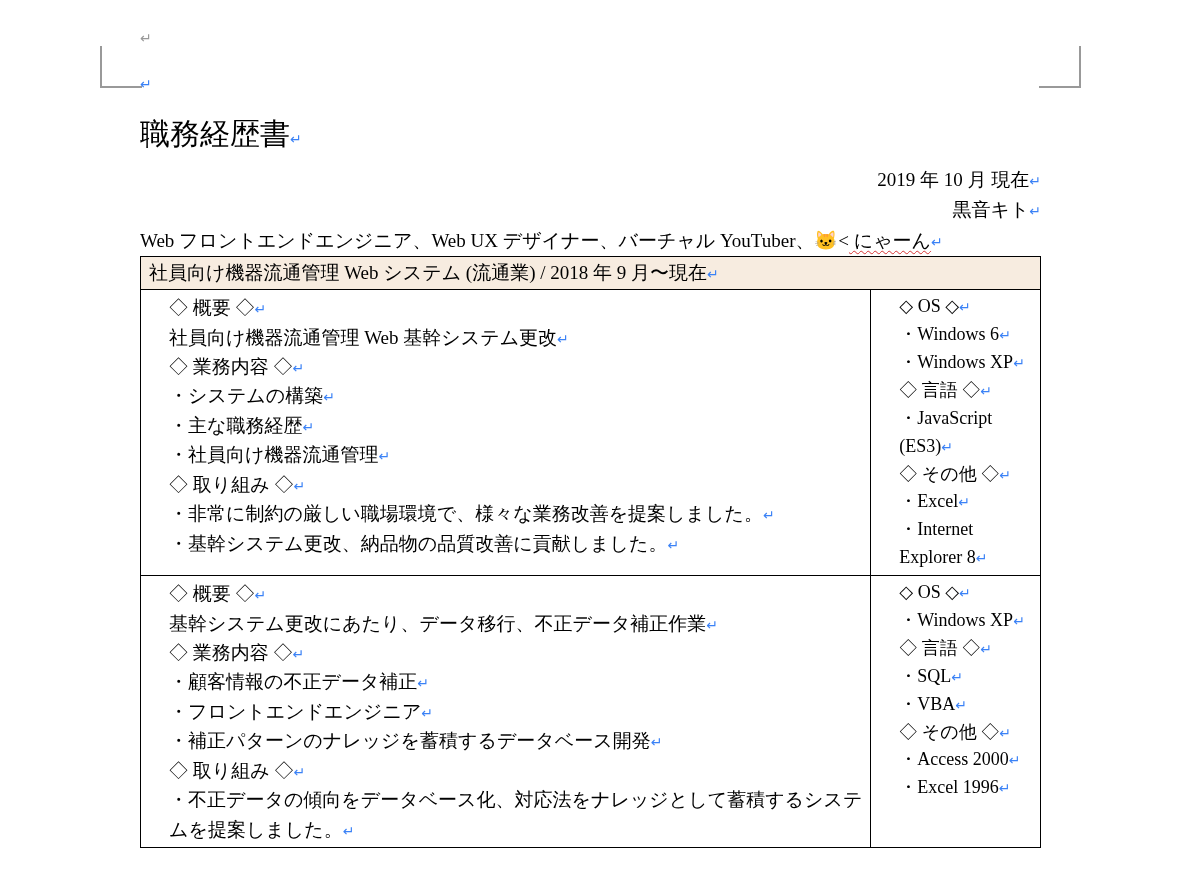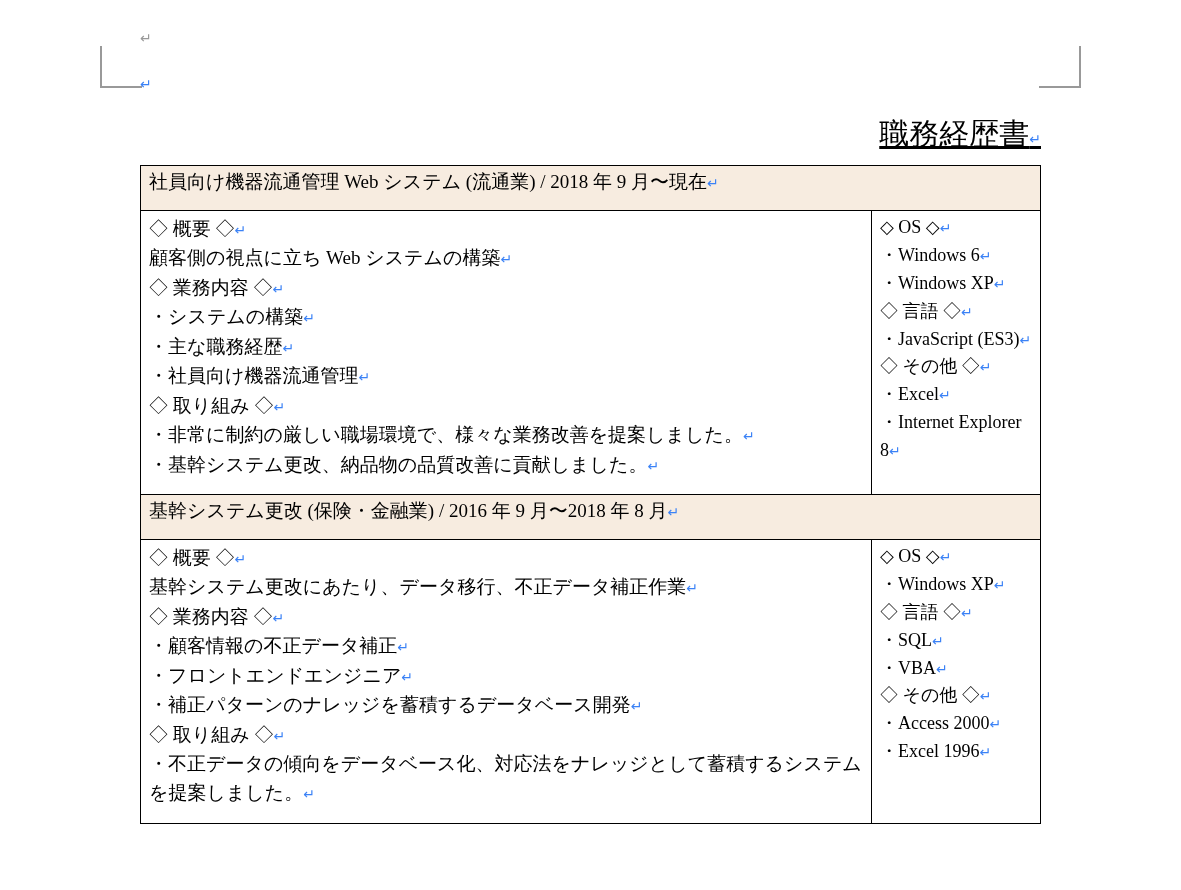--- a/index.html
+++ b/index.html
@@ -47,26 +47,25 @@
   }
   .header-mark {
     position: absolute;
     top: 10px; left: 0;
   }
   .header-mark2 {
     position: absolute;
     bottom: -2px; left: 0;
   }
   .title {
-    text-align: right;
+    text-align: left;
     font-size: 30px;
     font-weight: 500;
     margin-top: 24px;
     margin-bottom: 10px;
-    text-decoration: underline;
   }
   .meta {
     text-align: right;
     font-size: 19px;
     line-height: 1.6;
   }
   .intro {
     font-size: 19px;
     line-height: 1.6;
   }
@@ -80,36 +79,37 @@
     margin-top: -2px;
   }
   table.resume {
     width: 100%;
     border-collapse: collapse;
     font-size: 19px;
   }
   table.resume td, table.resume th {
     border: 1.5px solid #000;
     vertical-align: top;
-    padding: 3px 8px 15px 8px;
+    padding: 3px 8px 3px 8px;
     text-align: left;
     font-weight: normal;
   }
   .row-header {
     background: #f7ece0;
   }
   .left-col {
     width: 740px;
   }
   .right-col {
     width: 155px;
     font-size: 18px;
   }
   .line {
     line-height: 1.55;
+    margin-left: 20px;
   }
   .cat-emoji {
     font-family: "Apple Color Emoji","Segoe UI Emoji", sans-serif;
   }
 </style>
 </head>
 <body>
 
 <div class="page">
 
@@ -118,57 +118,59 @@
 
   <div class="header-space">
     <span class="pilcrow-grey header-mark">↵</span>
     <span class="pilcrow header-mark2">↵</span>
   </div>
 
   <div class="title">
     <span>職務経歴書</span><span class="pilcrow">↵</span>
   </div>
 
+  <div class="meta">
+    <span>2019 年 10 月 現在</span><span class="pilcrow">↵</span><br>
+    <span>黒音キト</span><span class="pilcrow">↵</span>
+  </div>
 
+  <div class="intro">
+    <span>Web フロントエンドエンジニア、Web UX デザイナー、バーチャル YouTuber、</span><span class="cat-emoji">🐱</span><span>&lt;</span><span class="wavy"> にゃーん</span><span class="pilcrow">↵</span>
+  </div>
 
 
   <table class="resume">
     <tbody>
         <tr class="row-header">
       <th colspan="2">
         <span>社員向け機器流通管理 Web システム (流通業) / 2018 年 9 月〜現在</span><span class="pilcrow">↵</span>
       </th>
     </tr>
     <tr>
       <td class="left-col">
         <div class="line"><span>◇ 概要 ◇</span><span class="pilcrow">↵</span></div>
-        <div class="line"><span>顧客側の視点に立ち Web システムの構築</span><span class="pilcrow">↵</span></div>
+        <div class="line"><span>社員向け機器流通管理 Web 基幹システム更改</span><span class="pilcrow">↵</span></div>
         <div class="line"><span>◇ 業務内容 ◇</span><span class="pilcrow">↵</span></div>
         <div class="line"><span>・システムの構築</span><span class="pilcrow">↵</span></div>
         <div class="line"><span>・主な職務経歴</span><span class="pilcrow">↵</span></div>
         <div class="line"><span>・社員向け機器流通管理</span><span class="pilcrow">↵</span></div>
         <div class="line"><span>◇ 取り組み ◇</span><span class="pilcrow">↵</span></div>
         <div class="line"><span>・非常に制約の厳しい職場環境で、様々な業務改善を提案しました。</span><span class="pilcrow">↵</span></div>
         <div class="line"><span>・基幹システム更改、納品物の品質改善に貢献しました。</span><span class="pilcrow">↵</span></div>
       </td>
       <td class="right-col">
         <div class="line"><span>◇ OS ◇</span><span class="pilcrow">↵</span></div>
         <div class="line"><span>・Windows 6</span><span class="pilcrow">↵</span></div>
         <div class="line"><span>・Windows XP</span><span class="pilcrow">↵</span></div>
         <div class="line"><span>◇ 言語 ◇</span><span class="pilcrow">↵</span></div>
         <div class="line"><span>・JavaScript (ES3)</span><span class="pilcrow">↵</span></div>
         <div class="line"><span>◇ その他 ◇</span><span class="pilcrow">↵</span></div>
         <div class="line"><span>・Excel</span><span class="pilcrow">↵</span></div>
         <div class="line"><span>・Internet Explorer 8</span><span class="pilcrow">↵</span></div>
       </td>
-    </tr>
-    <tr class="row-header">
-      <th colspan="2">
-        <span>基幹システム更改 (保険・金融業) / 2016 年 9 月〜2018 年 8 月</span><span class="pilcrow">↵</span>
-      </th>
     </tr>
     <tr>
       <td class="left-col">
         <div class="line"><span>◇ 概要 ◇</span><span class="pilcrow">↵</span></div>
         <div class="line"><span>基幹システム更改にあたり、データ移行、不正データ補正作業</span><span class="pilcrow">↵</span></div>
         <div class="line"><span>◇ 業務内容 ◇</span><span class="pilcrow">↵</span></div>
         <div class="line"><span>・顧客情報の不正データ補正</span><span class="pilcrow">↵</span></div>
         <div class="line"><span>・フロントエンドエンジニア</span><span class="pilcrow">↵</span></div>
         <div class="line"><span>・補正パターンのナレッジを蓄積するデータベース開発</span><span class="pilcrow">↵</span></div>
         <div class="line"><span>◇ 取り組み ◇</span><span class="pilcrow">↵</span></div>

